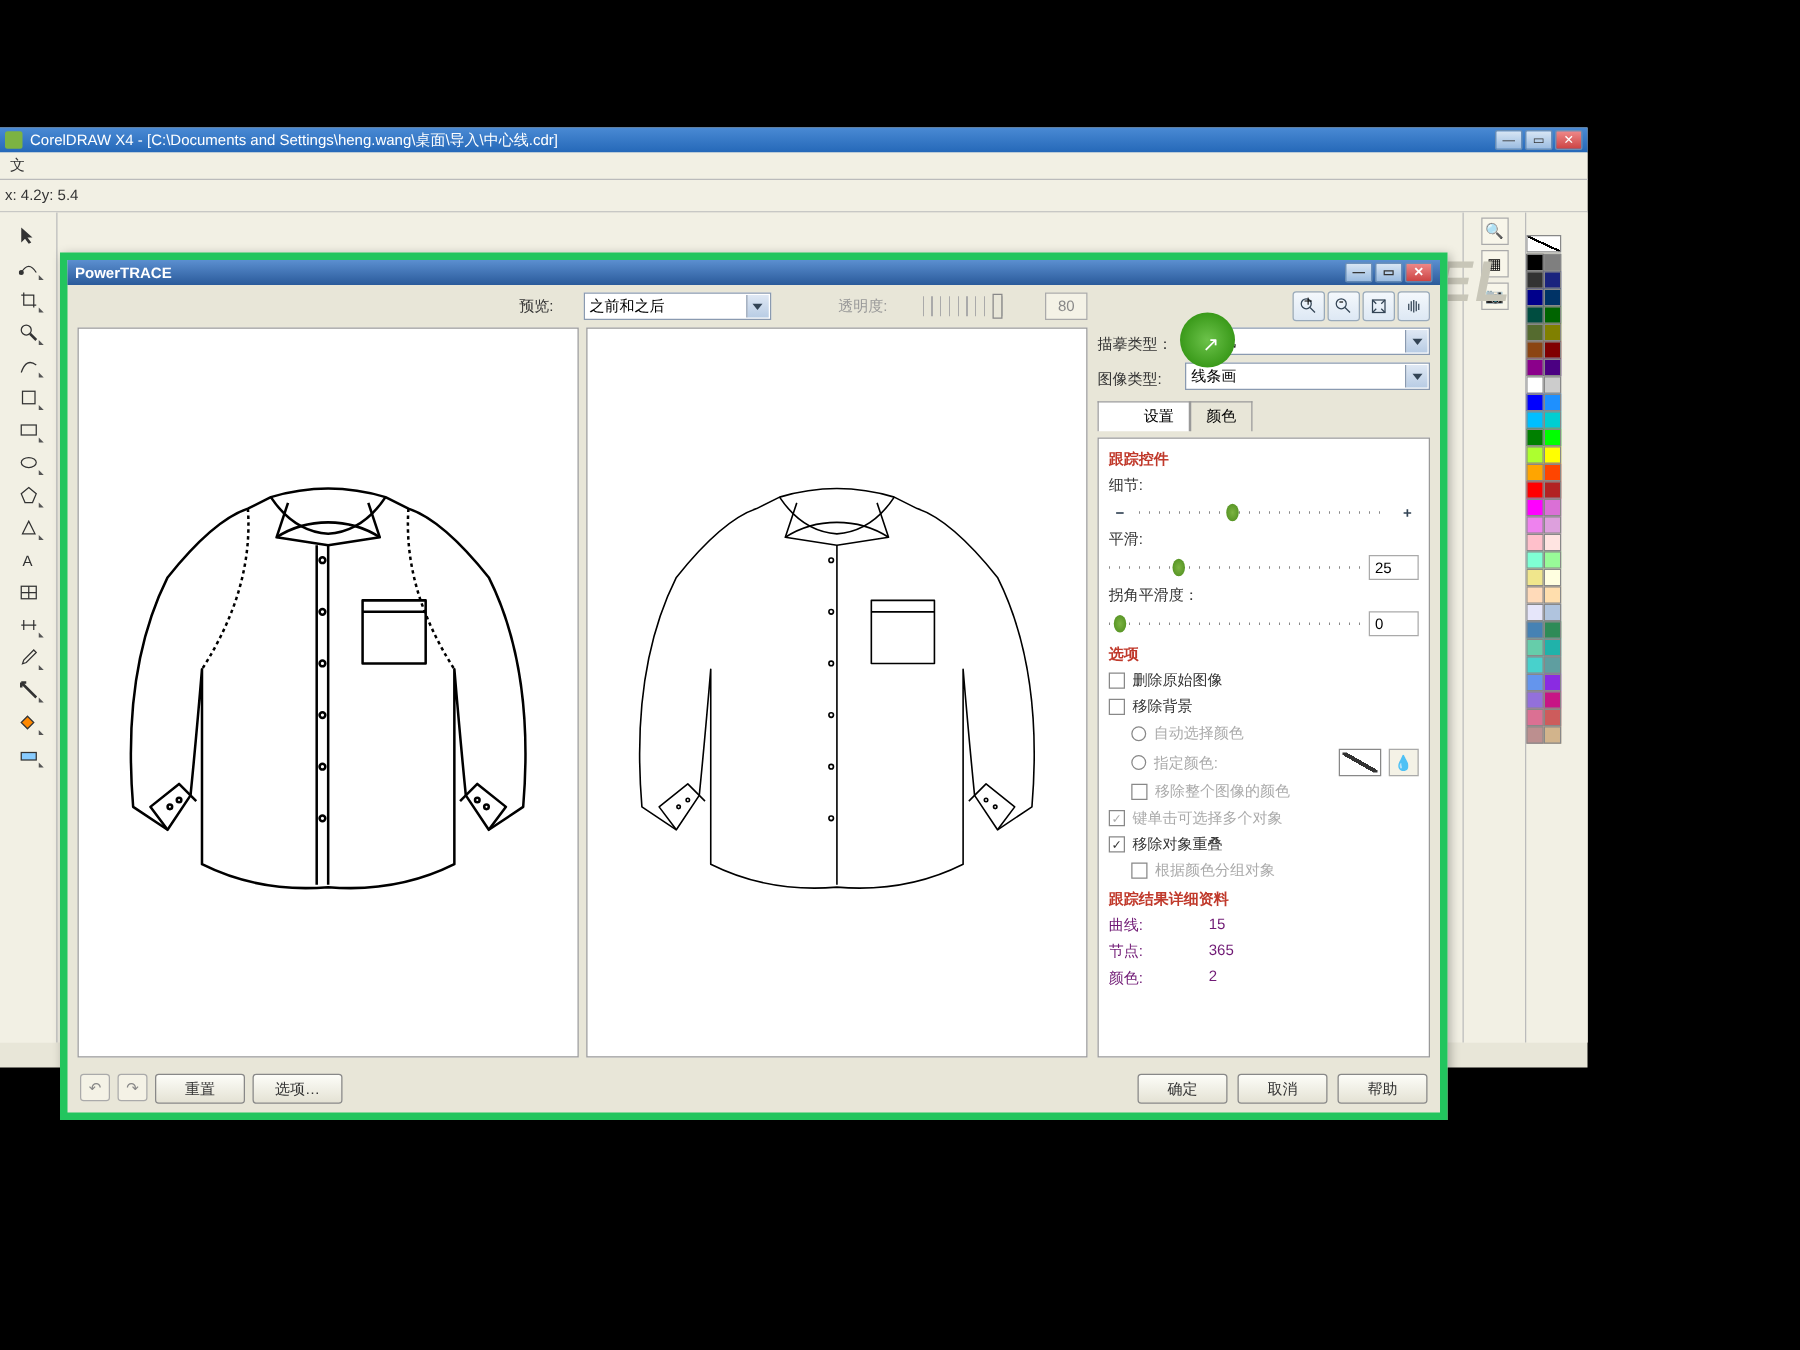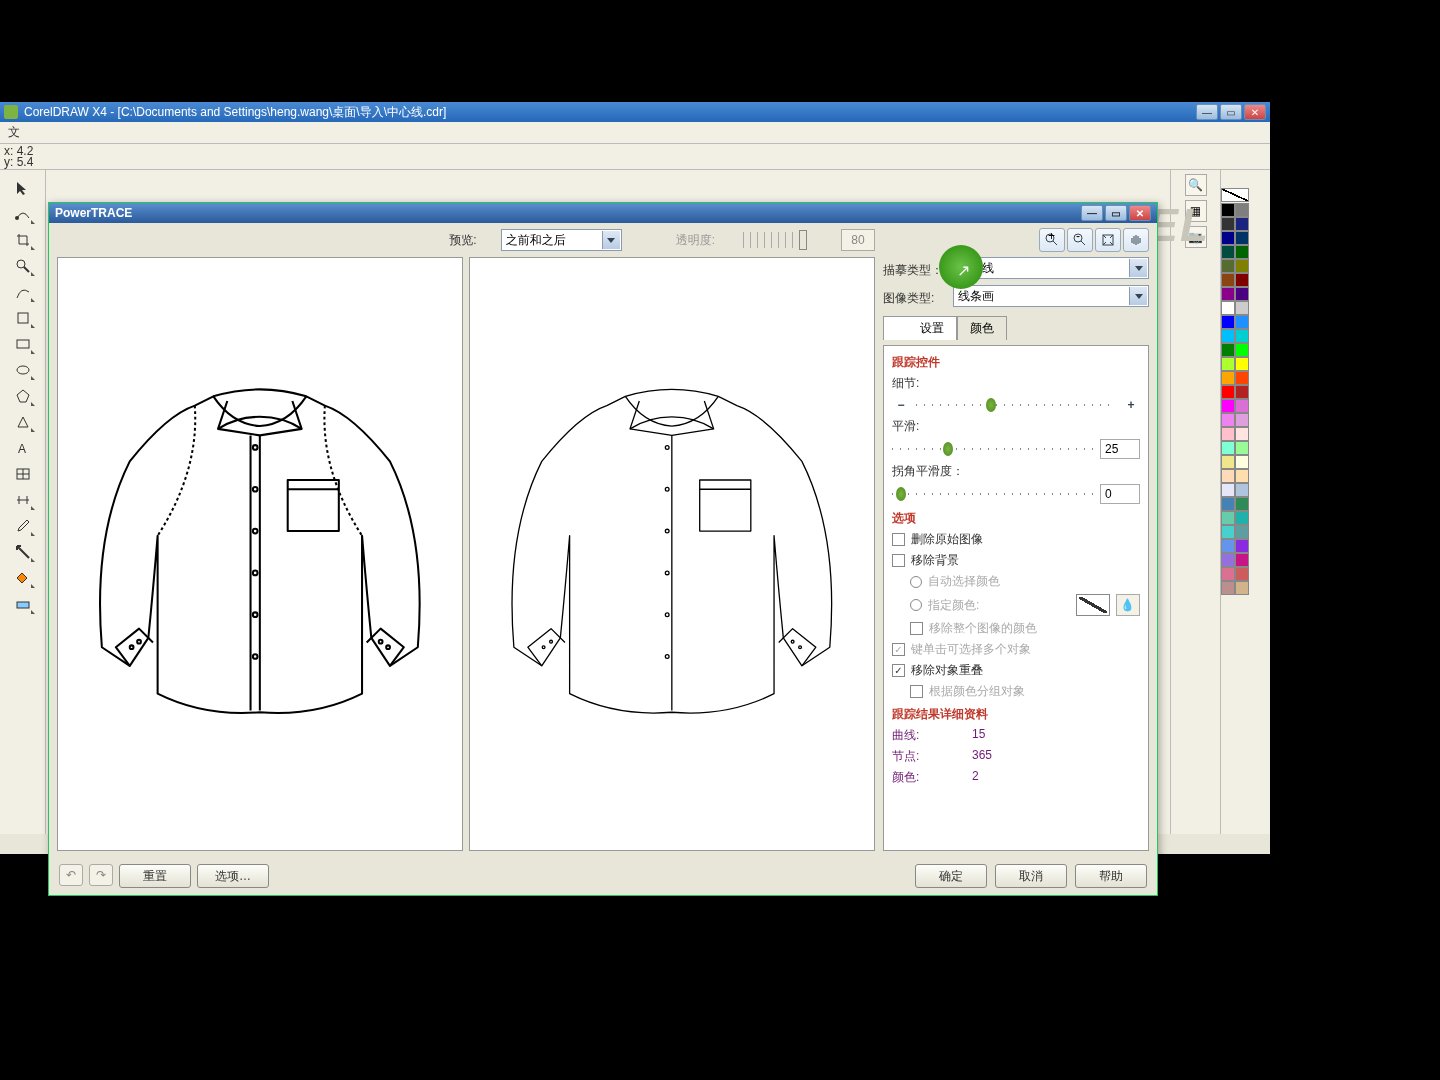--- a/index.html
+++ b/index.html
@@ -6,40 +6,40 @@
 body { background: #000; width: 1440px; height: 1080px; overflow: hidden; position: relative; }
 .screen { position: absolute; top: 102px; left: 0; width: 1270px; height: 752px; background: #e8e6d8; }
 .main-titlebar { height: 20px; background: linear-gradient(#4a8ad4, #2568b8); display: flex; align-items: center; padding: 0 4px; color: #fff; font-size: 12px; }
 .main-titlebar .icon { width: 14px; height: 14px; background: #7cb342; border-radius: 2px; margin-right: 6px; }
 .main-titlebar .spacer { flex: 1; }
 .win-btn { width: 22px; height: 16px; background: linear-gradient(#d8e6f4, #9abbe0); border: 1px solid #6b8fb5; margin-left: 2px; display: flex; align-items: center; justify-content: center; font-size: 10px; color: #333; border-radius: 2px; }
 .win-btn.close { background: linear-gradient(#e88, #c44); color: #fff; }
 .menubar { height: 22px; background: #f2f0e4; border-bottom: 1px solid #bbb; display: flex; align-items: center; padding-left: 8px; }
 .menubar span { margin-right: 14px; color: #333; }
 .propbar { height: 26px; background: #f2f0e4; border-bottom: 1px solid #bbb; display: flex; align-items: center; padding-left: 4px; font-size: 11px; color: #333; }
-.propbar .xy { display: flex; flex-direction: column; line-height: 11px; margin-right: 8px; text-align: center; }
+.propbar .xy { display: flex; flex-direction: row; line-height: 11px; margin-right: 8px; text-align: center; }
 .app-body { position: relative; height: calc(100% - 88px); background: #f2f0e4; }
 .toolbox { position: absolute; left: 0; top: 0; width: 46px; height: 100%; background: #f2f0e4; border-right: 1px solid #bbb; padding-top: 4px; }
 .tool { width: 28px; height: 24px; margin: 2px auto; border: 1px solid transparent; display: flex; align-items: center; justify-content: center; position: relative; }
 .tool .tri { position: absolute; right: 1px; bottom: 1px; width: 0; height: 0; border-left: 4px solid #555; border-top: 4px solid transparent; }
 .palette { position: absolute; right: 0; top: 0; width: 50px; height: 100%; background: #f2f0e4; border-left: 1px solid #bbb; overflow: hidden; padding-top: 18px; }
 .palette .sw-row { display: flex; }
 .palette .sw { width: 14px; height: 14px; border: 1px solid #888; margin: 0; }
 .palette .nocolor { width: 28px; height: 14px; border: 1px solid #888; background: #fff; position: relative; margin-bottom: 1px; }
 .palette .nocolor::after { content: ''; position: absolute; left: 0; top: 0; right: 0; bottom: 0; background: linear-gradient(to top right, transparent 46%, #000 46%, #000 54%, transparent 54%); }
 .docker-stub { position: absolute; right: 50px; top: 0; width: 50px; height: 100%; background: #f2f0e4; border-left: 1px solid #bbb; }
 .docker-stub .dbtn { width: 22px; height: 22px; border: 1px solid #aaa; background: #f8f6ea; margin: 4px auto; display: flex; align-items: center; justify-content: center; }
 .statusbar { position: absolute; bottom: 0; left: 0; right: 0; height: 20px; background: #f2f0e4; border-top: 1px solid #bbb; display: flex; align-items: center; padding: 0 8px; font-size: 11px; color: #333; }
 .statusbar .coords { margin-right: 30px; }
 .statusbar .hint { flex: 1; }
 .statusbar .fill-swatch { width: 18px; height: 14px; border: 1px solid #888; background: #fff; position: relative; margin-left: 4px; }
 .statusbar .fill-swatch::after { content: ''; position: absolute; inset: 0; background: linear-gradient(to top right, transparent 44%, #000 44%, #000 56%, transparent 56%); }
 
 
-.dialog { position: absolute; top: 32px; left: 48px; width: 1110px; height: 694px; background: #e8e6d8; border: 1px solid #22c55e; box-shadow: 2px 2px 8px rgba(0,0,0,.3); display: flex; flex-direction: column; }
+.dialog { position: absolute; top: 32px; left: 48px; width: 1110px; height: 694px; background: #e8e6d8; border: 6px solid #22c55e; box-shadow: 2px 2px 8px rgba(0,0,0,.3); display: flex; flex-direction: column; }
 .dlg-title { height: 20px; background: linear-gradient(#5b8fd0, #2a5a9a); display: flex; align-items: center; color: #fff; padding: 0 6px; font-size: 12px; font-weight: bold; }
 .dlg-title .spacer { flex: 1; }
 .dlg-toolbar { height: 34px; display: flex; align-items: center; padding: 0 8px; gap: 24px; justify-content: flex-end; }
 .dlg-toolbar label { color: #333; }
 .combo { height: 22px; border: 1px solid #8a9ab0; background: #fff; display: flex; align-items: center; padding: 0 4px; position: relative; }
 .combo .arrow { position: absolute; right: 1px; top: 1px; bottom: 1px; width: 18px; background: linear-gradient(#dfe8f4, #b8cce4); border-left: 1px solid #8a9ab0; display: flex; align-items: center; justify-content: center; }
 .combo .arrow::after { content: ''; border-left: 4px solid transparent; border-right: 4px solid transparent; border-top: 5px solid #345; }
 .slider-mini { width: 70px; height: 16px; background: repeating-linear-gradient(90deg, #aaa 0 1px, transparent 1px 7px); position: relative; margin: 0 4px; }
 .slider-mini .thumb { position: absolute; top: -2px; width: 8px; height: 20px; background: #e8e6d8; border: 1px solid #888; }
 .numbox { width: 34px; height: 22px; border: 1px solid #aaa; background: #f4f2e6; display: flex; align-items: center; justify-content: center; color: #888; }
@@ -342,21 +342,21 @@
       <div class="dlg-title">
         <span>PowerTRACE</span>
         <div class="spacer"></div>
         <div class="win-btn">—</div>
         <div class="win-btn">▭</div>
         <div class="win-btn close">✕</div>
       </div>
 
       <div class="dlg-toolbar">
         <label>预览:</label>
-        <div class="combo" style="width:121px">
+        <div class="combo" style="width:150px">
           <span>之前和之后</span>
             <div class="arrow"></div>
         </div>
         <label style="margin-left:30px;color:#999">透明度:</label>
         <div class="slider-mini">
             <div class="thumb" style="left:56px"></div>
           </div>
         <div class="numbox">
             <span>80</span>
           </div>

